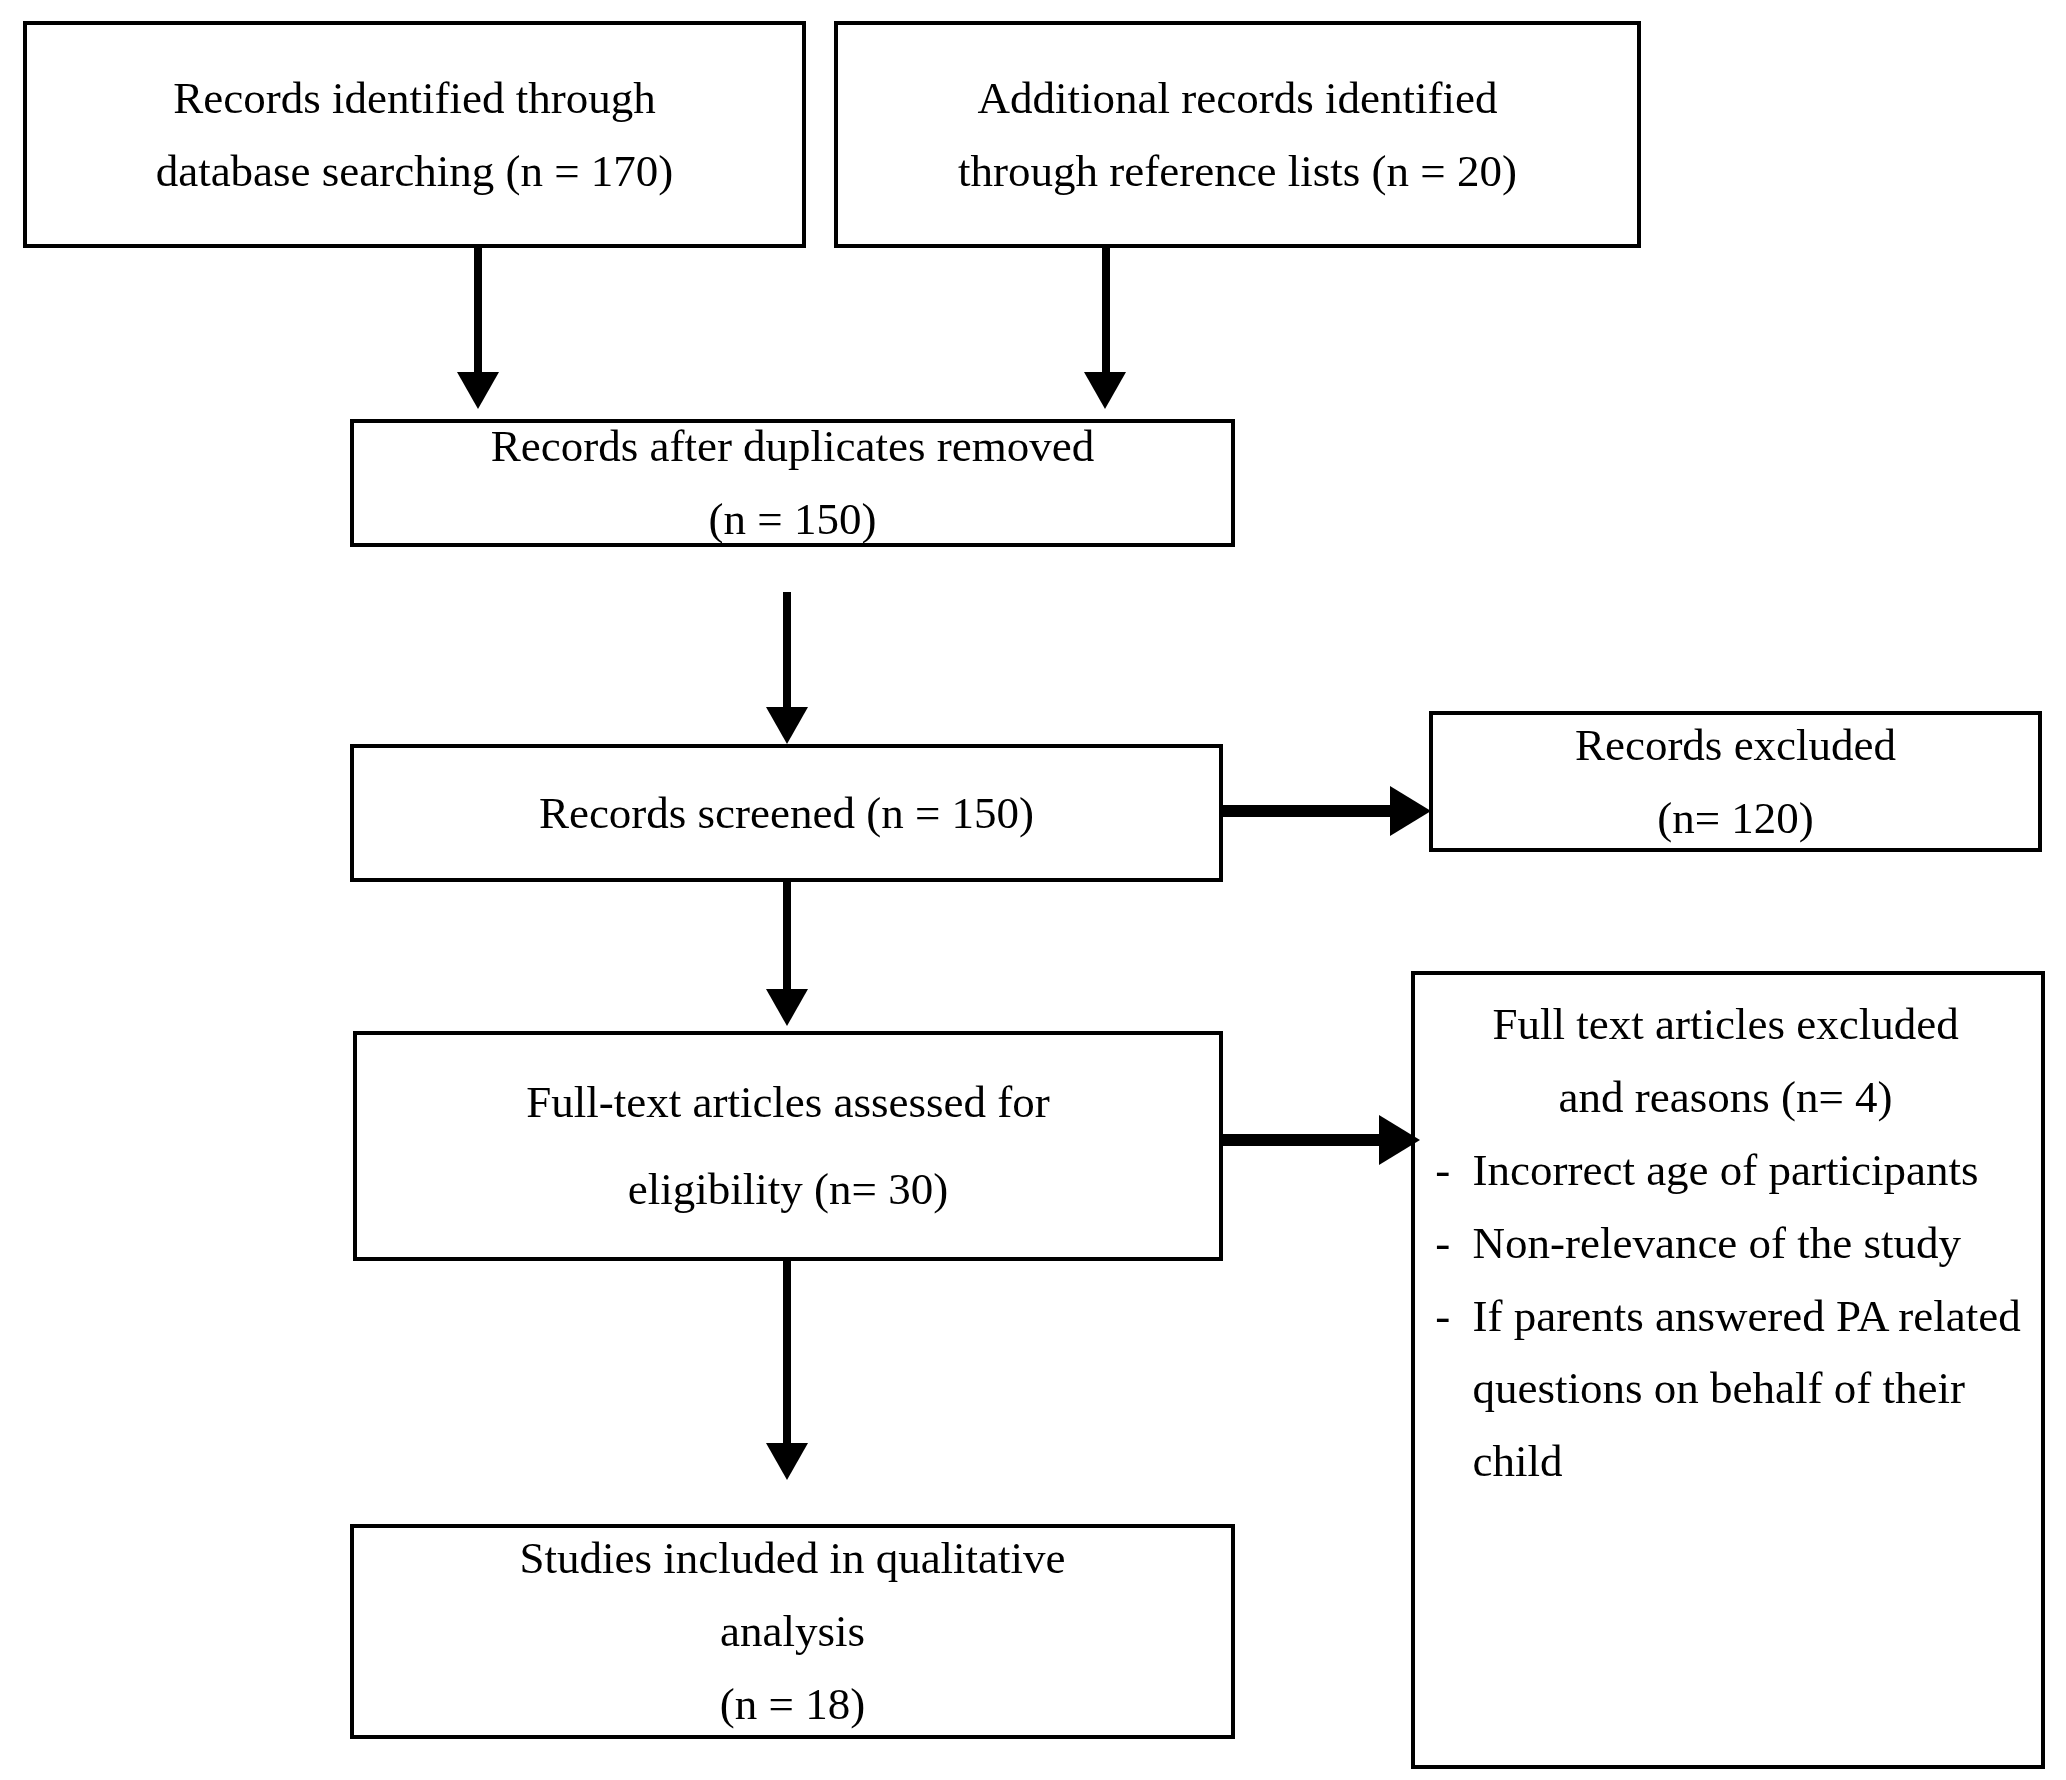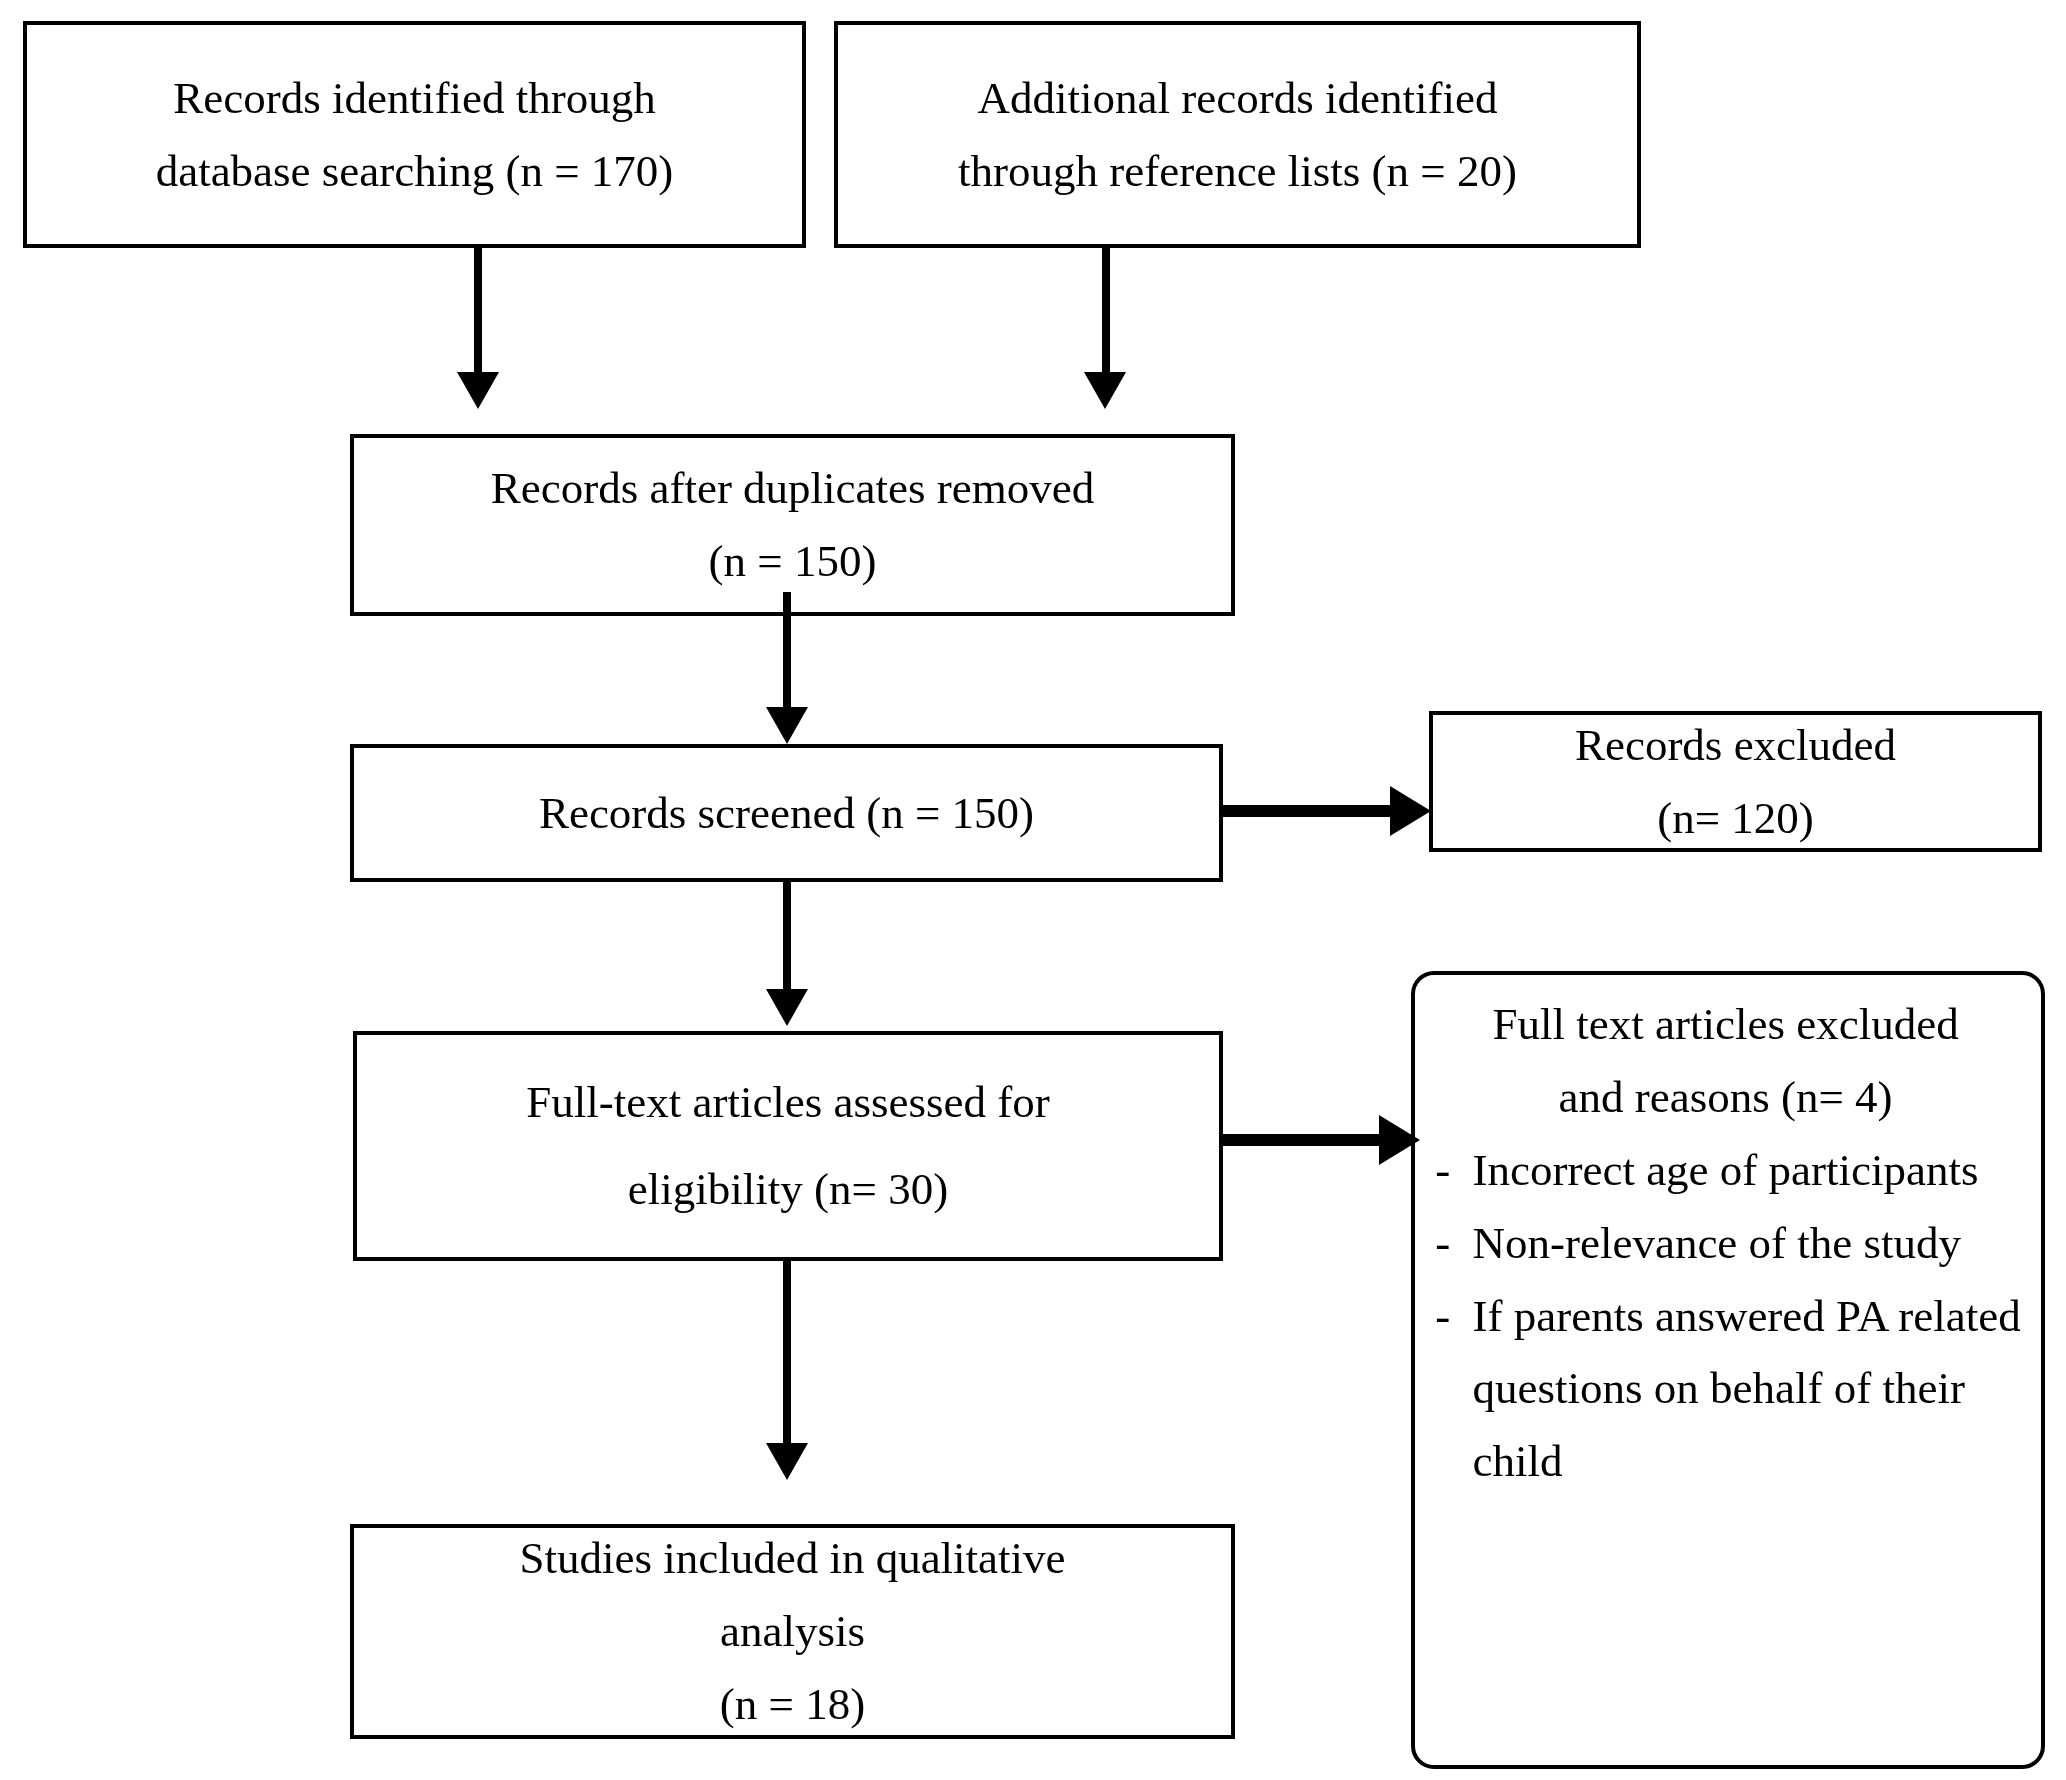--- a/index.html
+++ b/index.html
@@ -28,26 +28,26 @@
     text-align: center;
     font-size: 45px;
     line-height: 1.62;
     padding: 6px 15.5px;
   }
   .node .ln { display: block; white-space: nowrap; }
 
   
   #box-db-search      { left: 23px;   top: 21px;   width: 783px; height: 227px; }
   #box-ref-lists      { left: 834px; top: 21px;   width: 807px; height: 227px; }
-  #box-dupes-removed  { left: 350px;  top: 434px;  width: 885px; height: 182px; font-family: Liberation Serif, serif; }
+  #box-dupes-removed  { left: 350px;  top: 419px;  width: 885px; height: 128px; font-family: Liberation Serif, serif; }
   #box-screened       { left: 350px;  top: 744px; width: 873px; height: 138px; }
   #box-excluded       { left: 1429px; top: 711px; width: 613px; height: 141px; }
   #box-fulltext       { left: 353px;  top: 1031px; width: 870px; height: 230px; gap: 14px; }
   #box-reasons        { left: 1411px; top: 971px; width: 634px; height: 798px;
-                        display: block; text-align: left; padding: 13px 20.3px 13px 15.5px; border-radius: 23px; }
+                        display: block; text-align: left; padding: 13px 20.3px 13px 15.5px; }
   #box-included       { left: 350px;  top: 1524px; width: 885px; height: 215px; }
 
   
   #box-reasons .reasons-title {
     display: block;
     text-align: center;
     font-size: 45px;
     line-height: 1.62;
   }
   #box-reasons .reasons-title .ln { display: block; white-space: nowrap; }

